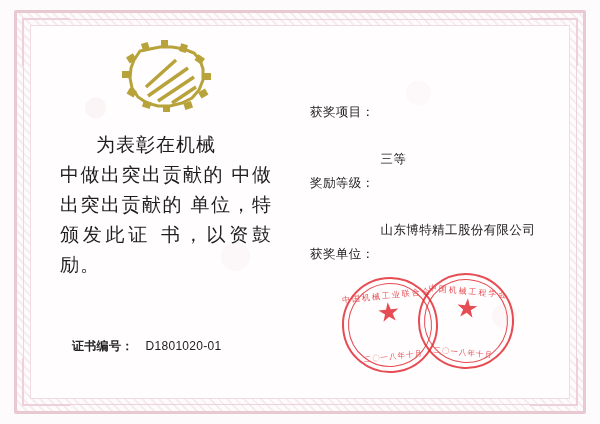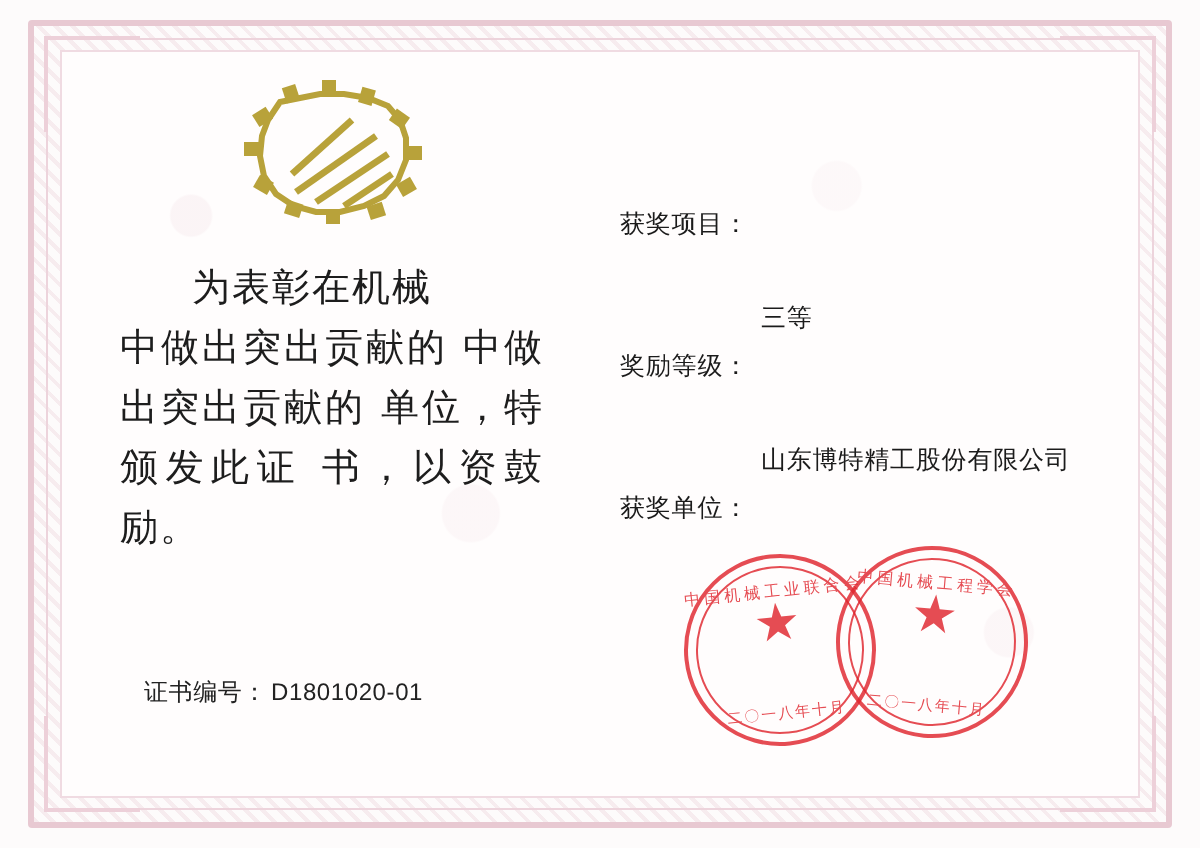--- a/index.html
+++ b/index.html
@@ -109,21 +109,21 @@
 
   .cert-no {
     position: absolute;
     left: 42px;
     bottom: 44px;
     font-size: 12px;
     color: #222;
     letter-spacing: 0.3px;
     white-space: nowrap;
   }
-  .cert-no .label { margin-right: 2px; }
+  .cert-no .label { margin-right: 12px; font-weight: bold; }
   .cert-no .value { font-family: Liberation Sans, sans-serif; }
 
   
   .right-col {
     flex: 1;
     position: relative;
     padding: 52px 10px 0 12px;
     box-sizing: border-box;
   }
 

